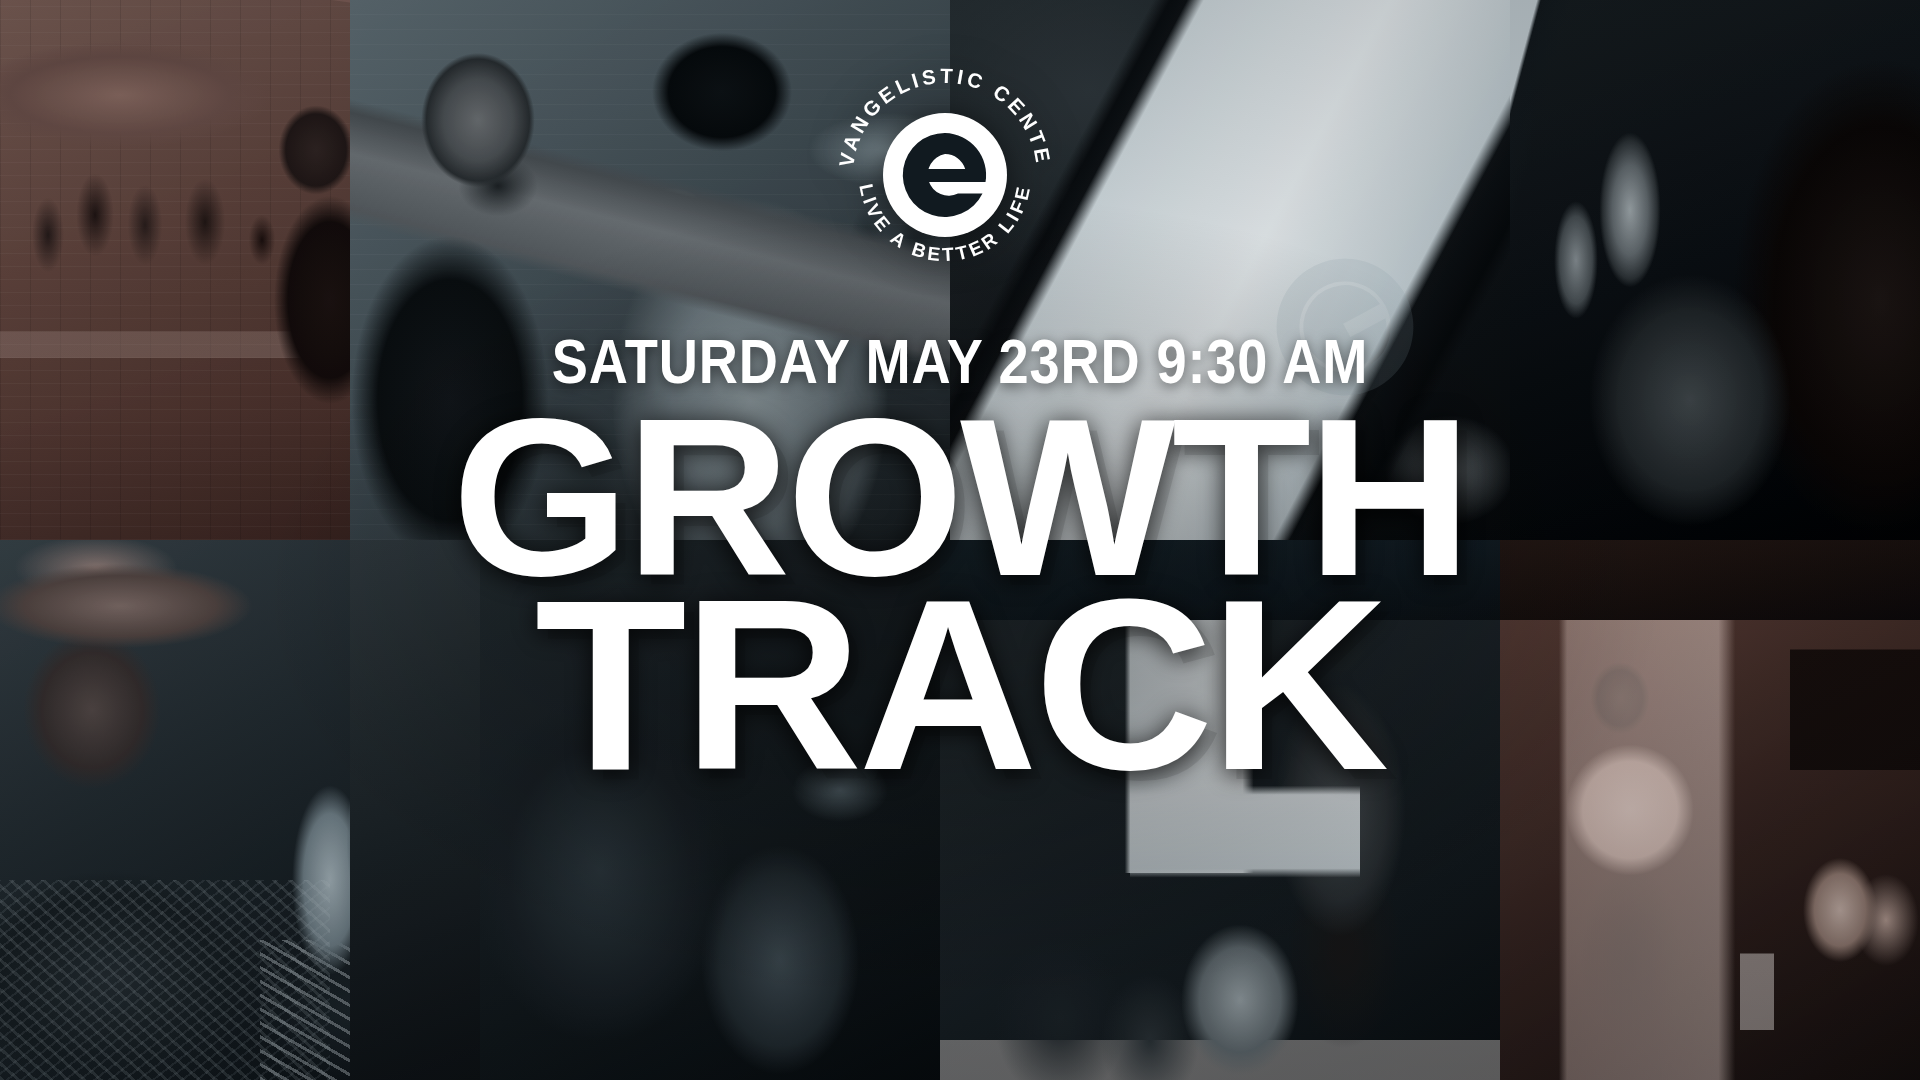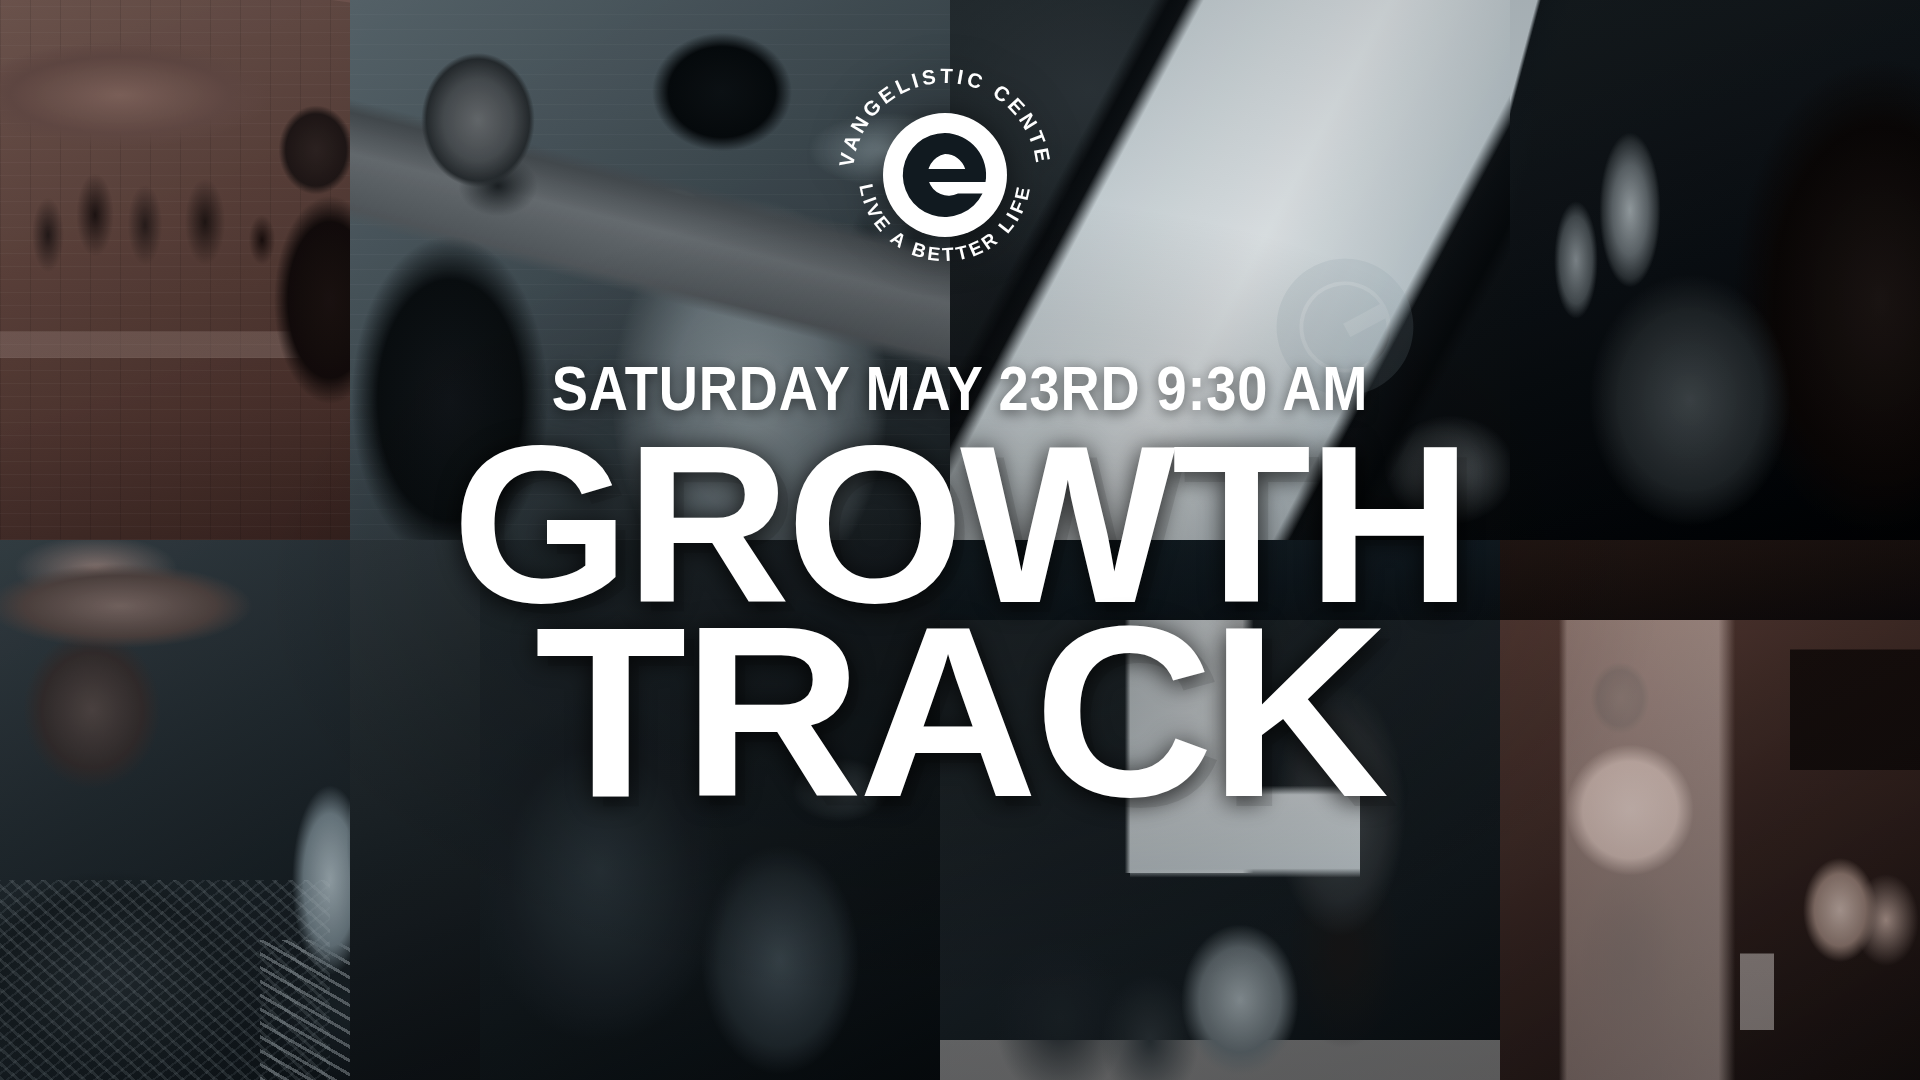--- a/index.html
+++ b/index.html
@@ -248,21 +248,20 @@
     left:825px; top:55px;
     width:240px; height:240px;
     filter:drop-shadow(0 0 16px rgba(0,0,0,0.55));
   }
 
   
   #headline-block {
     position:absolute; left:0; right:0; top:330px;
     text-align:center;
     pointer-events:none;
-    margin-top:27px;
   }
 
   .date-line {
     font-family:"Liberation Sans", sans-serif;
     font-weight:700;
     font-size:63px;
     letter-spacing:1px;
     color:#ffffff;
     line-height:1;
     transform:scaleX(0.86);

